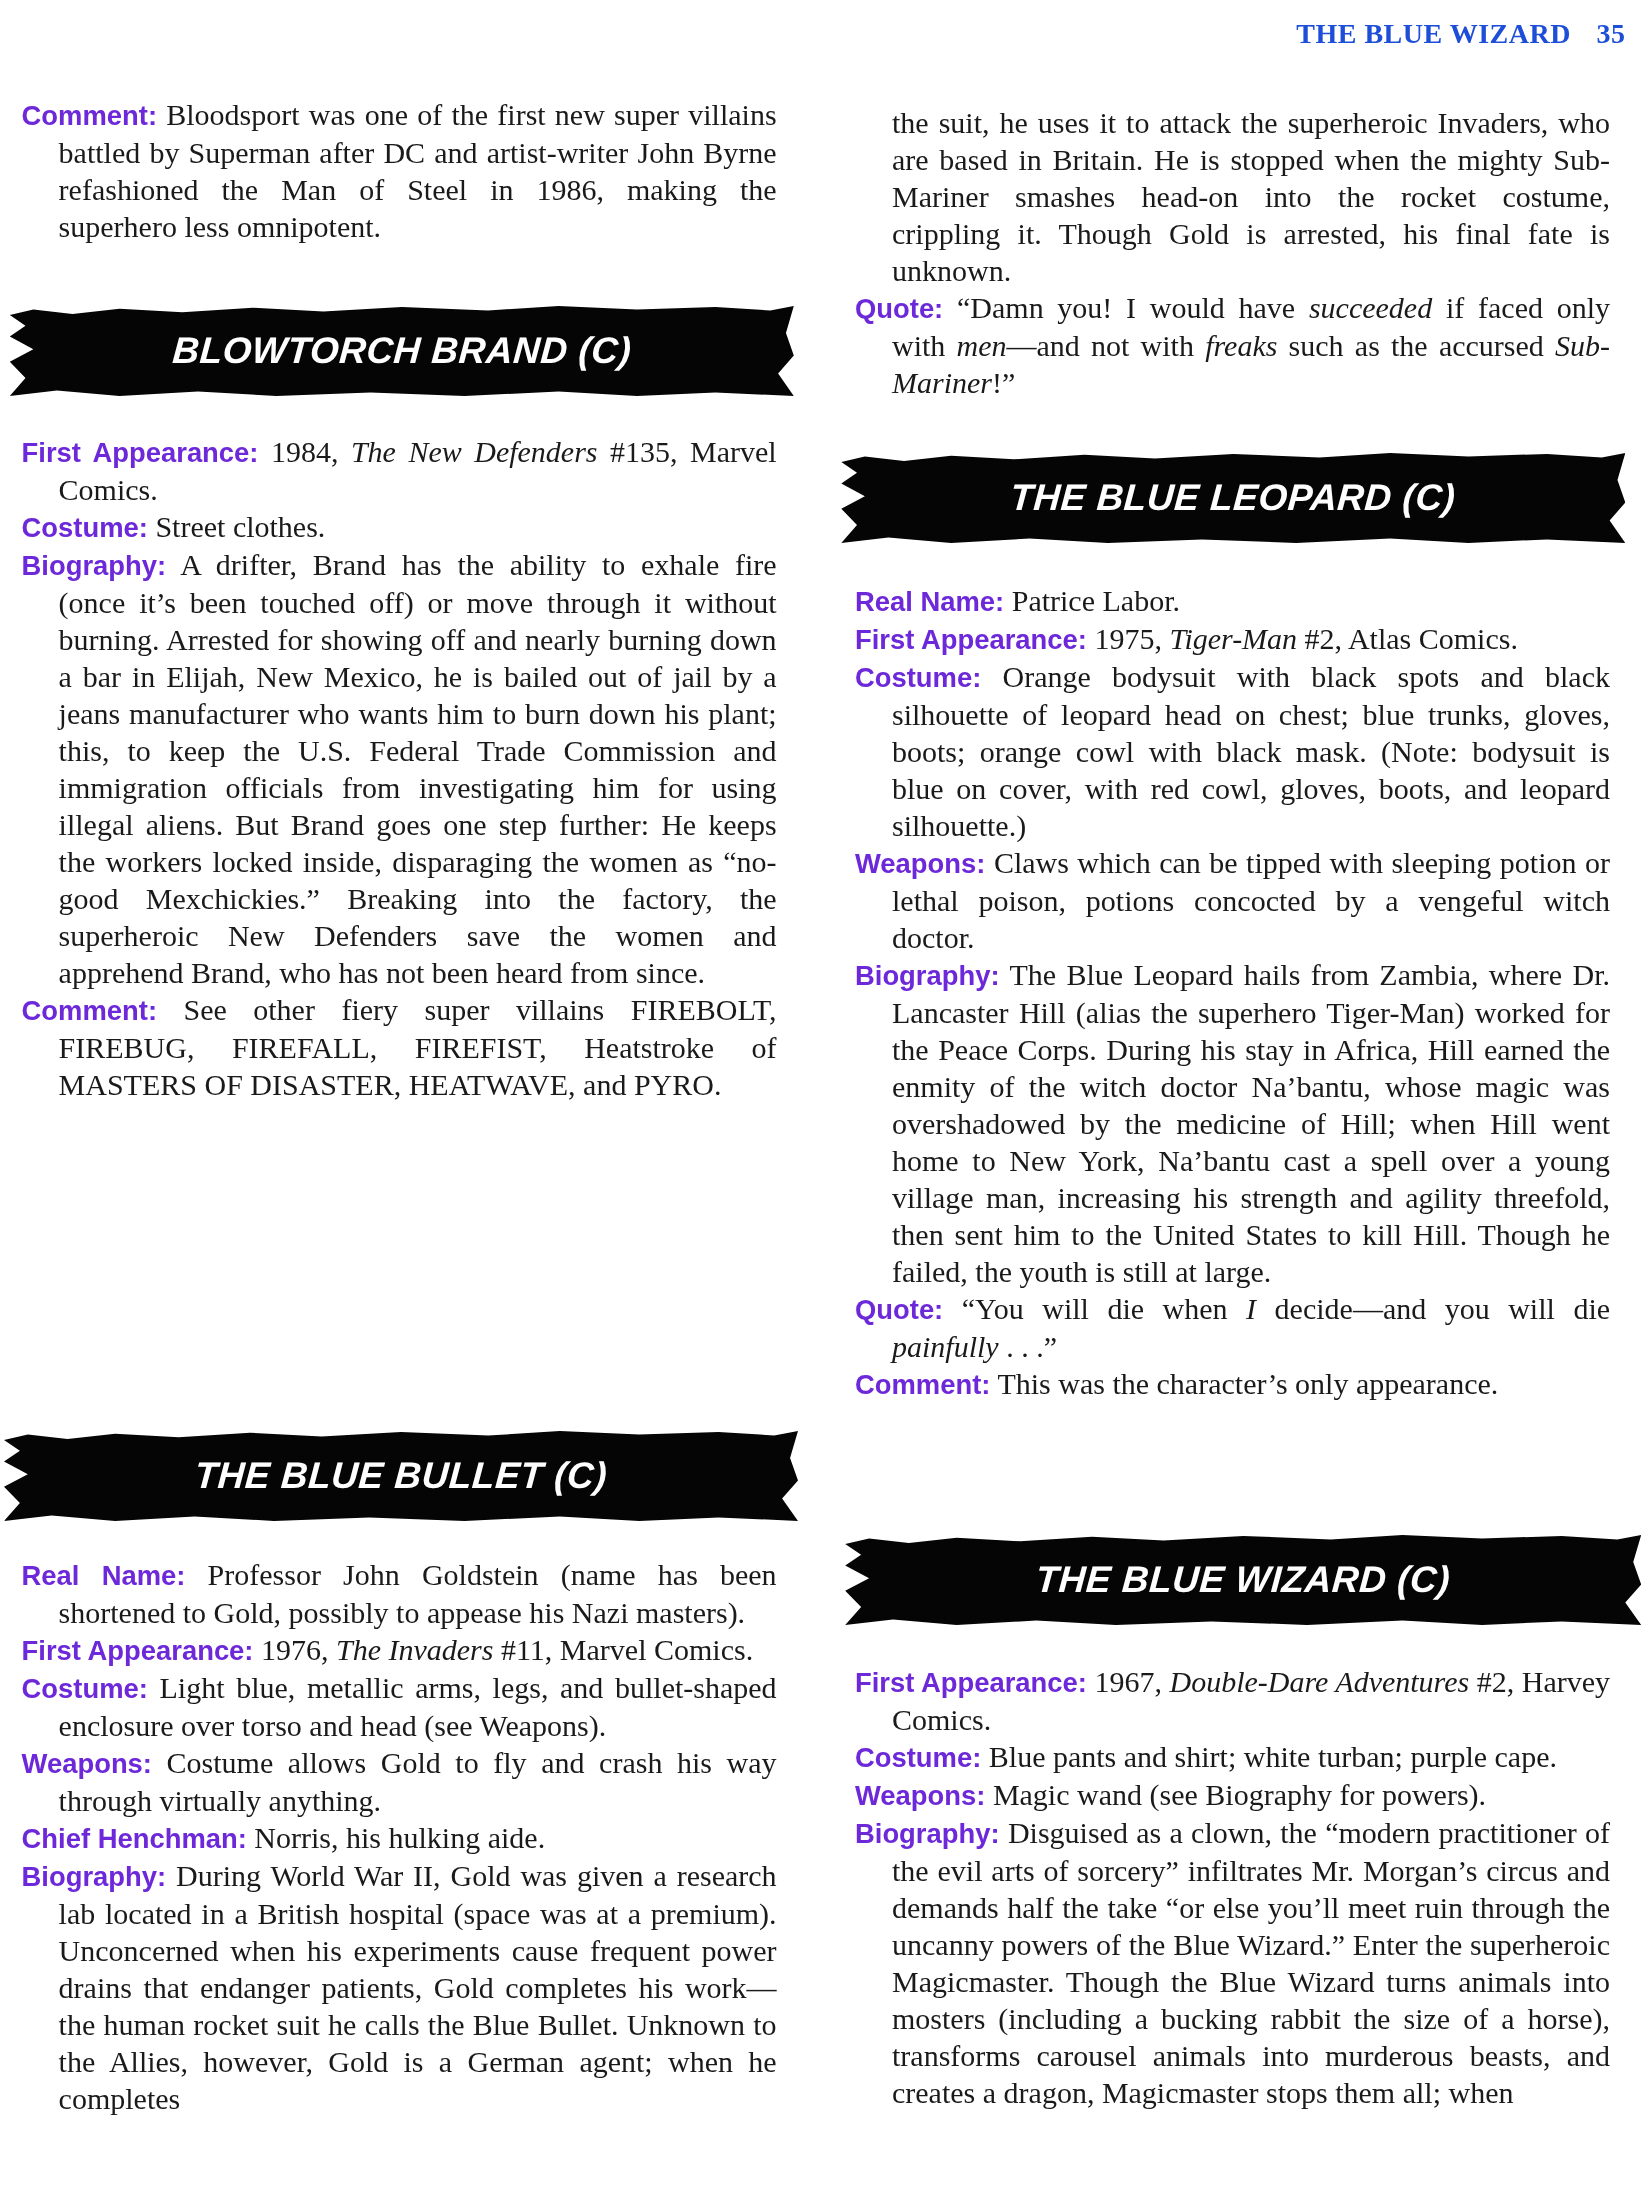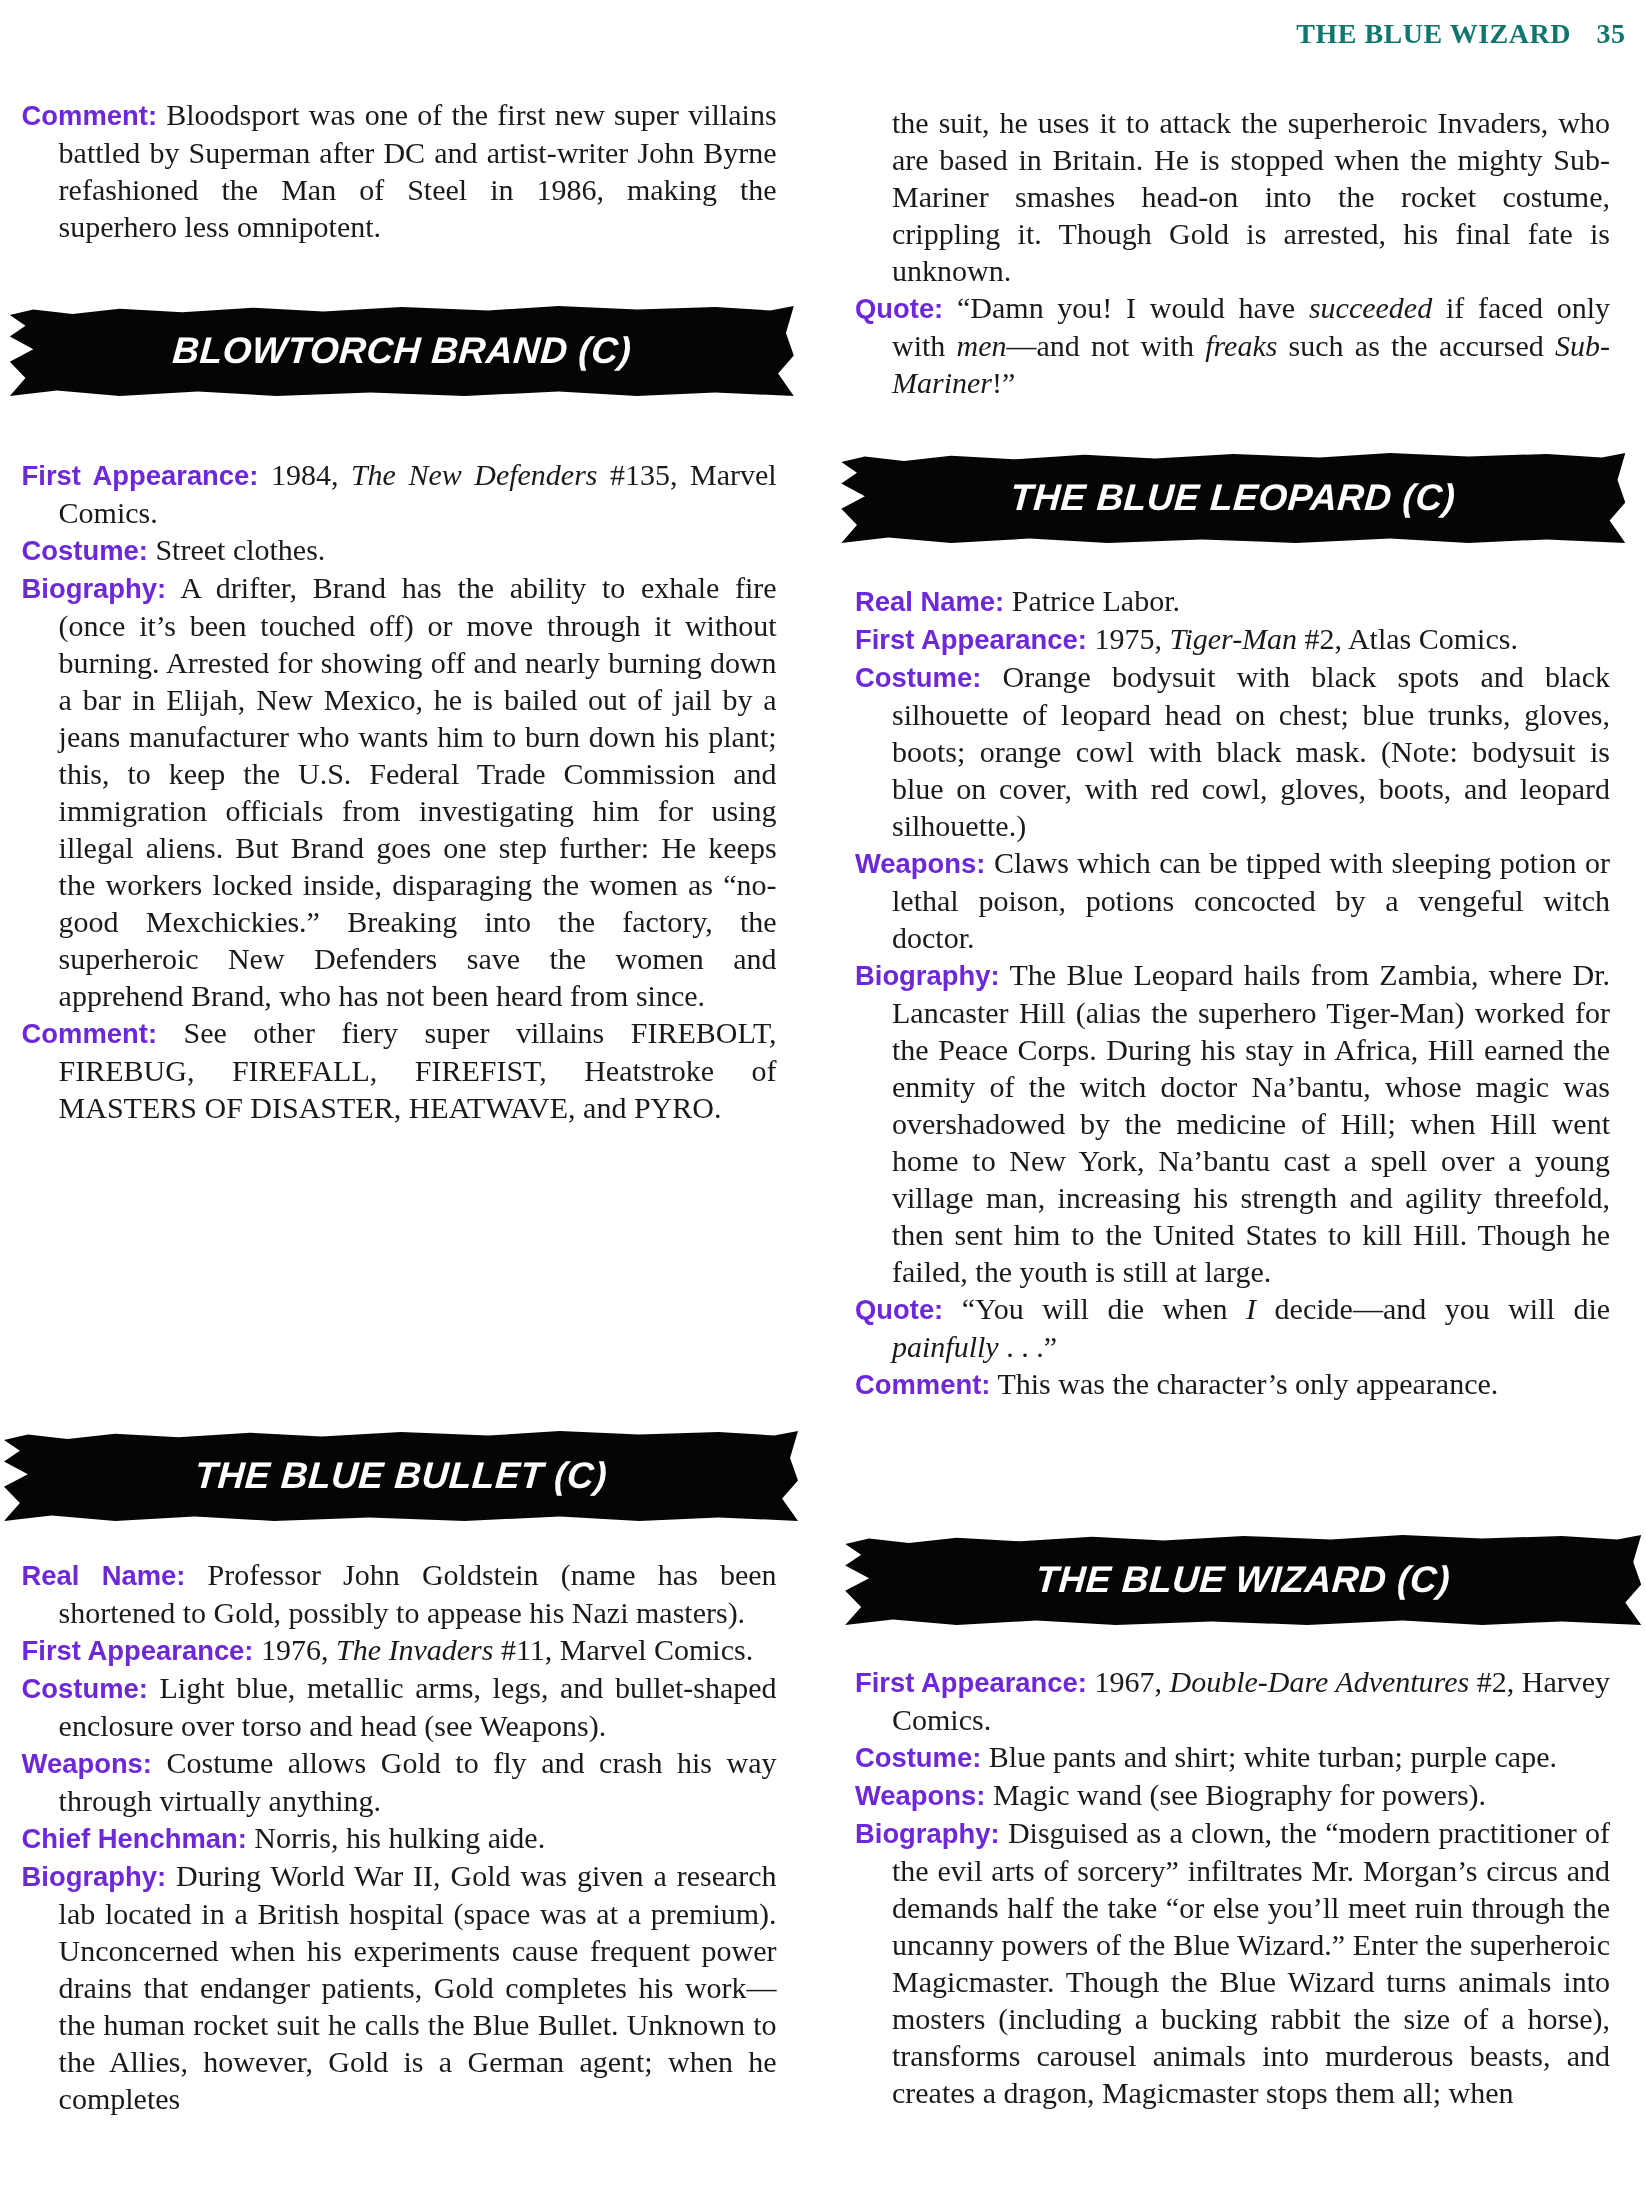--- a/index.html
+++ b/index.html
@@ -4,21 +4,21 @@
   <style>
     html, body { margin: 0; padding: 0; background: #ffffff; }
     body {
       width: 1647px; height: 2210px; position: relative; overflow: hidden;
       color: #1a1a1a;
       font-family: "Liberation Serif", "DejaVu Serif", serif;
     }
     .running-head {
       position: absolute; top: 17.6px; right: 21.6px;
       font-family: "Liberation Serif", serif; font-weight: bold;
-      font-size: 28px; letter-spacing: 0.5px; color: #0f766e;
+      font-size: 28px; letter-spacing: 0.5px; color: #1d4ed8;
     }
     .running-head .pg { margin-left: 25.5px; }
     .col { position: absolute; top: 0; }
     .col-left { left: 21.6px; width: 755px; }
     .col-right { left: 855px; width: 755px; }
     .block { position: absolute; left: 0; width: 100%; }
     .entry {
       font-size: 30px; line-height: 37px;
       text-align: justify; text-indent: -37px; padding-left: 37px;
       margin: 0;
@@ -52,21 +52,21 @@
 <div class="col col-left">
 
   <div class="block" style="top:96px;">
     <p class="entry"><span class="lbl">Comment:</span> <span>Bloodsport was one of the first new super villains battled by Superman after DC and artist-writer John Byrne refashioned the Man of Steel in 1986, making the superhero less omnipotent.</span></p>
   </div>
 
   <div class="banner" style="top:306px; left:-11.8px; width:784px;">
     <div class="banner-title">BLOWTORCH BRAND (C)</div>
   </div>
 
-  <div class="block" style="top:433px;margin-top:23px;">
+  <div class="block" style="top:433px;">
     <p class="entry"><span class="lbl">First Appearance:</span> <span>1984,</span> <i>The New Defenders</i> <span>#135, Marvel Comics.</span></p>
     <p class="entry"><span class="lbl">Costume:</span> <span>Street clothes.</span></p>
     <p class="entry"><span class="lbl">Biography:</span> <span>A drifter, Brand has the ability to exhale fire (once it’s been touched off) or move through it without burning. Arrested for showing off and nearly burning down a bar in Elijah, New Mexico, he is bailed out of jail by a jeans manufacturer who wants him to burn down his plant; this, to keep the U.S. Federal Trade Commission and immigration officials from investigating him for using illegal aliens. But Brand goes one step further: He keeps the workers locked inside, disparaging the women as “no-good Mexchickies.” Breaking into the factory, the superheroic New Defenders save the women and apprehend Brand, who has not been heard from since.</span></p>
     <p class="entry"><span class="lbl">Comment:</span> <span>See other fiery super villains FIREBOLT, FIREBUG, FIREFALL, FIREFIST, Heatstroke of MASTERS OF DISASTER, HEATWAVE, and PYRO.</span></p>
   </div>
 
   <div class="banner" style="top:1431px; left:-17.6px; width:794px;">
     <div class="banner-title">THE BLUE BULLET (C)</div>
   </div>
 

